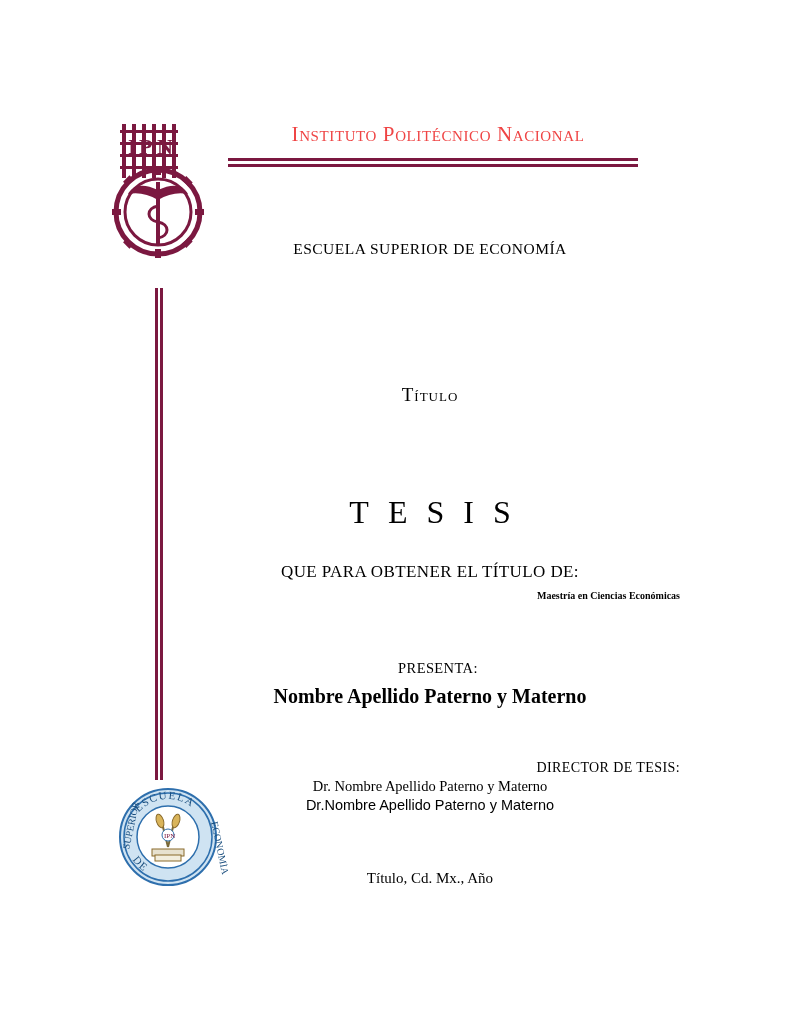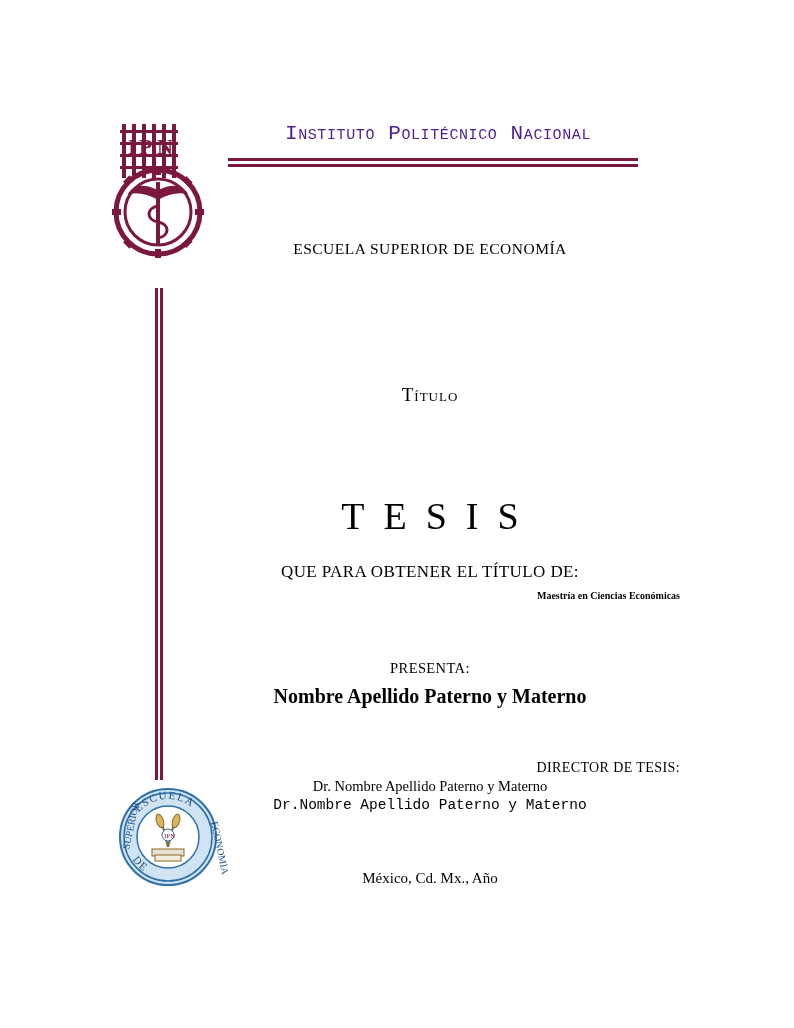--- a/index.html
+++ b/index.html
@@ -33,23 +33,23 @@
 
   
   .header-title {
     position: absolute;
     left: 228px;
     top: 122px;
     width: 420px;
     text-align: center;
     font-size: 21px;
     letter-spacing: 0.6px;
-    color: #4c1d95;
+    color: #ef4444;
     font-variant: small-caps;
-    font-family: Liberation Mono, monospace;
+    font-family: Liberation Serif, serif;
   }
 
   
   .header-rule {
     position: absolute;
     left: 228px;
     top: 158px;
     width: 410px;
   }
   .header-rule .r1 {
@@ -112,21 +112,21 @@
     font-variant: small-caps;
     font-family: "Liberation Serif", serif;
   }
 
   .tesis-word {
     position: absolute;
     left: 180px;
     top: 494px;
     width: 500px;
     text-align: center;
-    font-size: 38px;
+    font-size: 32px;
     letter-spacing: 19px;
     text-indent: 19px;
     font-family: "Liberation Serif", serif;
   }
 
   .para-obtener {
     position: absolute;
     left: 180px;
     top: 562px;
     width: 500px;
@@ -143,21 +143,21 @@
     top: 590px;
     width: 500px;
     text-align: right;
     font-size: 10px;
     font-weight: bold;
     font-family: Liberation Serif, serif;
   }
 
   .presenta-label {
     position: absolute;
-    left: 180px;
+    left: 188px;
     top: 660px;
     width: 500px;
     text-align: center;
     font-size: 14.5px;
     letter-spacing: 0.4px;
     text-transform: uppercase;
     font-family: "Liberation Serif", serif;
   }
 
   .presenta-name {
@@ -192,21 +192,21 @@
     font-size: 14.5px;
     font-family: "Liberation Serif", serif;
   }
   .director-2 {
     position: absolute;
     left: 180px;
     top: 797px;
     width: 500px;
     text-align: center;
     font-size: 14.5px;
-    font-family: Liberation Mono, monospace;
+    font-family: Liberation Sans, sans-serif;
   }
 
   .place-date {
     position: absolute;
     left: 180px;
     top: 870px;
     width: 500px;
     text-align: center;
     font-size: 15px;
     font-family: "Liberation Serif", serif;
@@ -288,21 +288,21 @@
   <div class="para-obtener">que para obtener el título de:</div>
   <div class="degree">Maestría en Ciencias Económicas</div>
 
   <div class="presenta-label">Presenta:</div>
   <div class="presenta-name">Nombre Apellido Paterno y Materno</div>
 
   <div class="director-label">Director de tesis:</div>
   <div class="director-1">Dr. Nombre Apellido Paterno y Materno</div>
   <div class="director-2">Dr.Nombre Apellido Paterno y Materno</div>
 
-  <div class="place-date">México, Cd. Mx., Año</div>
+  <div class="place-date">Título, Cd. Mx., Año</div>
 
   <div class="ese-seal">
     <svg width="120" height="120" viewBox="0 0 120 120" xmlns="http://www.w3.org/2000/svg">
       <defs>
         <path id="arcTop" d="M 22,62 A 38,38 0 0 1 98,62" fill="none"></path>
         <path id="arcBottom" d="M 18,62 A 42,42 0 0 0 102,62" fill="none"></path>
       </defs>
       <circle cx="60" cy="62" r="48" fill="#cfe3f2" stroke="#2e6fad" stroke-width="2"></circle>
       <circle cx="60" cy="62" r="44" fill="none" stroke="#2e6fad" stroke-width="1.5"></circle>
       <circle cx="60" cy="62" r="31" fill="#ffffff" stroke="#2e6fad" stroke-width="1.5"></circle>

